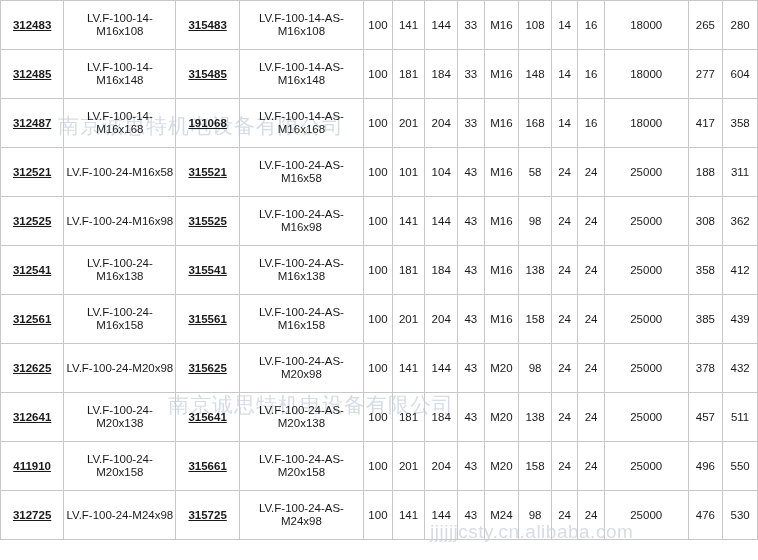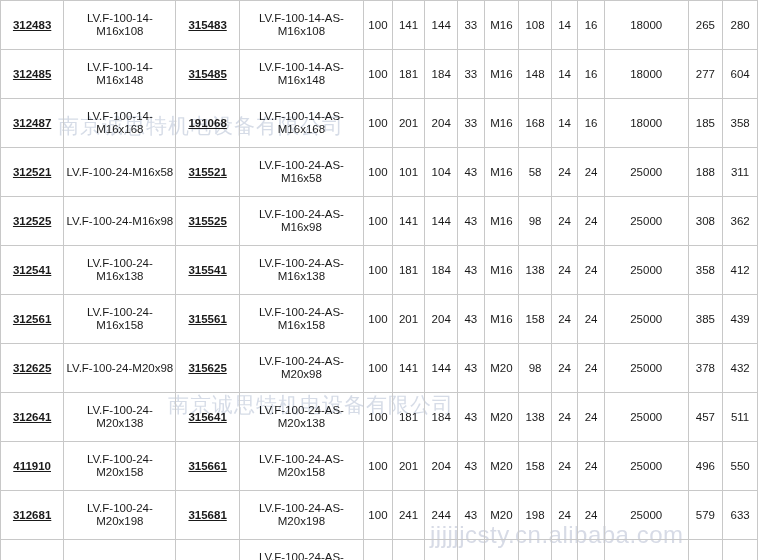--- a/index.html
+++ b/index.html
@@ -85,21 +85,21 @@
   }
   .wm-2 {
     left: 168px;
     top: 391px;
     font-size: 21px;
     letter-spacing: 1px;
   }
   .wm-3 {
     left: 430px;
     top: 521px;
-    font-size: 24px;
+    font-size: 19px;
     color: rgba(150, 160, 190, 0.38);
     letter-spacing: 0.5px;
   }
 </style>
 </head>
 <body>
 
 <div class="sheet">
 
   <div class="watermark wm-1">南京诚思特机电设备有限公司</div>
@@ -166,21 +166,21 @@
           <td class="desc">LV.F-100-14-AS-M16x168</td>
           <td>100</td>
           <td>201</td>
           <td>204</td>
           <td>33</td>
           <td>M16</td>
           <td>168</td>
           <td>14</td>
           <td>16</td>
           <td>18000</td>
-          <td>185</td>
+          <td>417</td>
           <td>358</td>
         </tr>
         <tr>
           <td class="code">312521</td>
           <td class="desc">LV.F-100-24-M16x58</td>
           <td class="code">315521</td>
           <td class="desc">LV.F-100-24-AS-M16x58</td>
           <td>100</td>
           <td>101</td>
           <td>104</td>
@@ -289,37 +289,20 @@
           <td>43</td>
           <td>M20</td>
           <td>158</td>
           <td>24</td>
           <td>24</td>
           <td>25000</td>
           <td>496</td>
           <td>550</td>
         </tr>
         <tr>
-          <td class="code">312681</td>
-          <td class="desc">LV.F-100-24-M20x198</td>
-          <td class="code">315681</td>
-          <td class="desc">LV.F-100-24-AS-M20x198</td>
-          <td>100</td>
-          <td>241</td>
-          <td>244</td>
-          <td>43</td>
-          <td>M20</td>
-          <td>198</td>
-          <td>24</td>
-          <td>24</td>
-          <td>25000</td>
-          <td>579</td>
-          <td>633</td>
-        </tr>
-        <tr>
           <td class="code">312725</td>
           <td class="desc">LV.F-100-24-M24x98</td>
           <td class="code">315725</td>
           <td class="desc">LV.F-100-24-AS-M24x98</td>
           <td>100</td>
           <td>141</td>
           <td>144</td>
           <td>43</td>
           <td>M24</td>
           <td>98</td>

